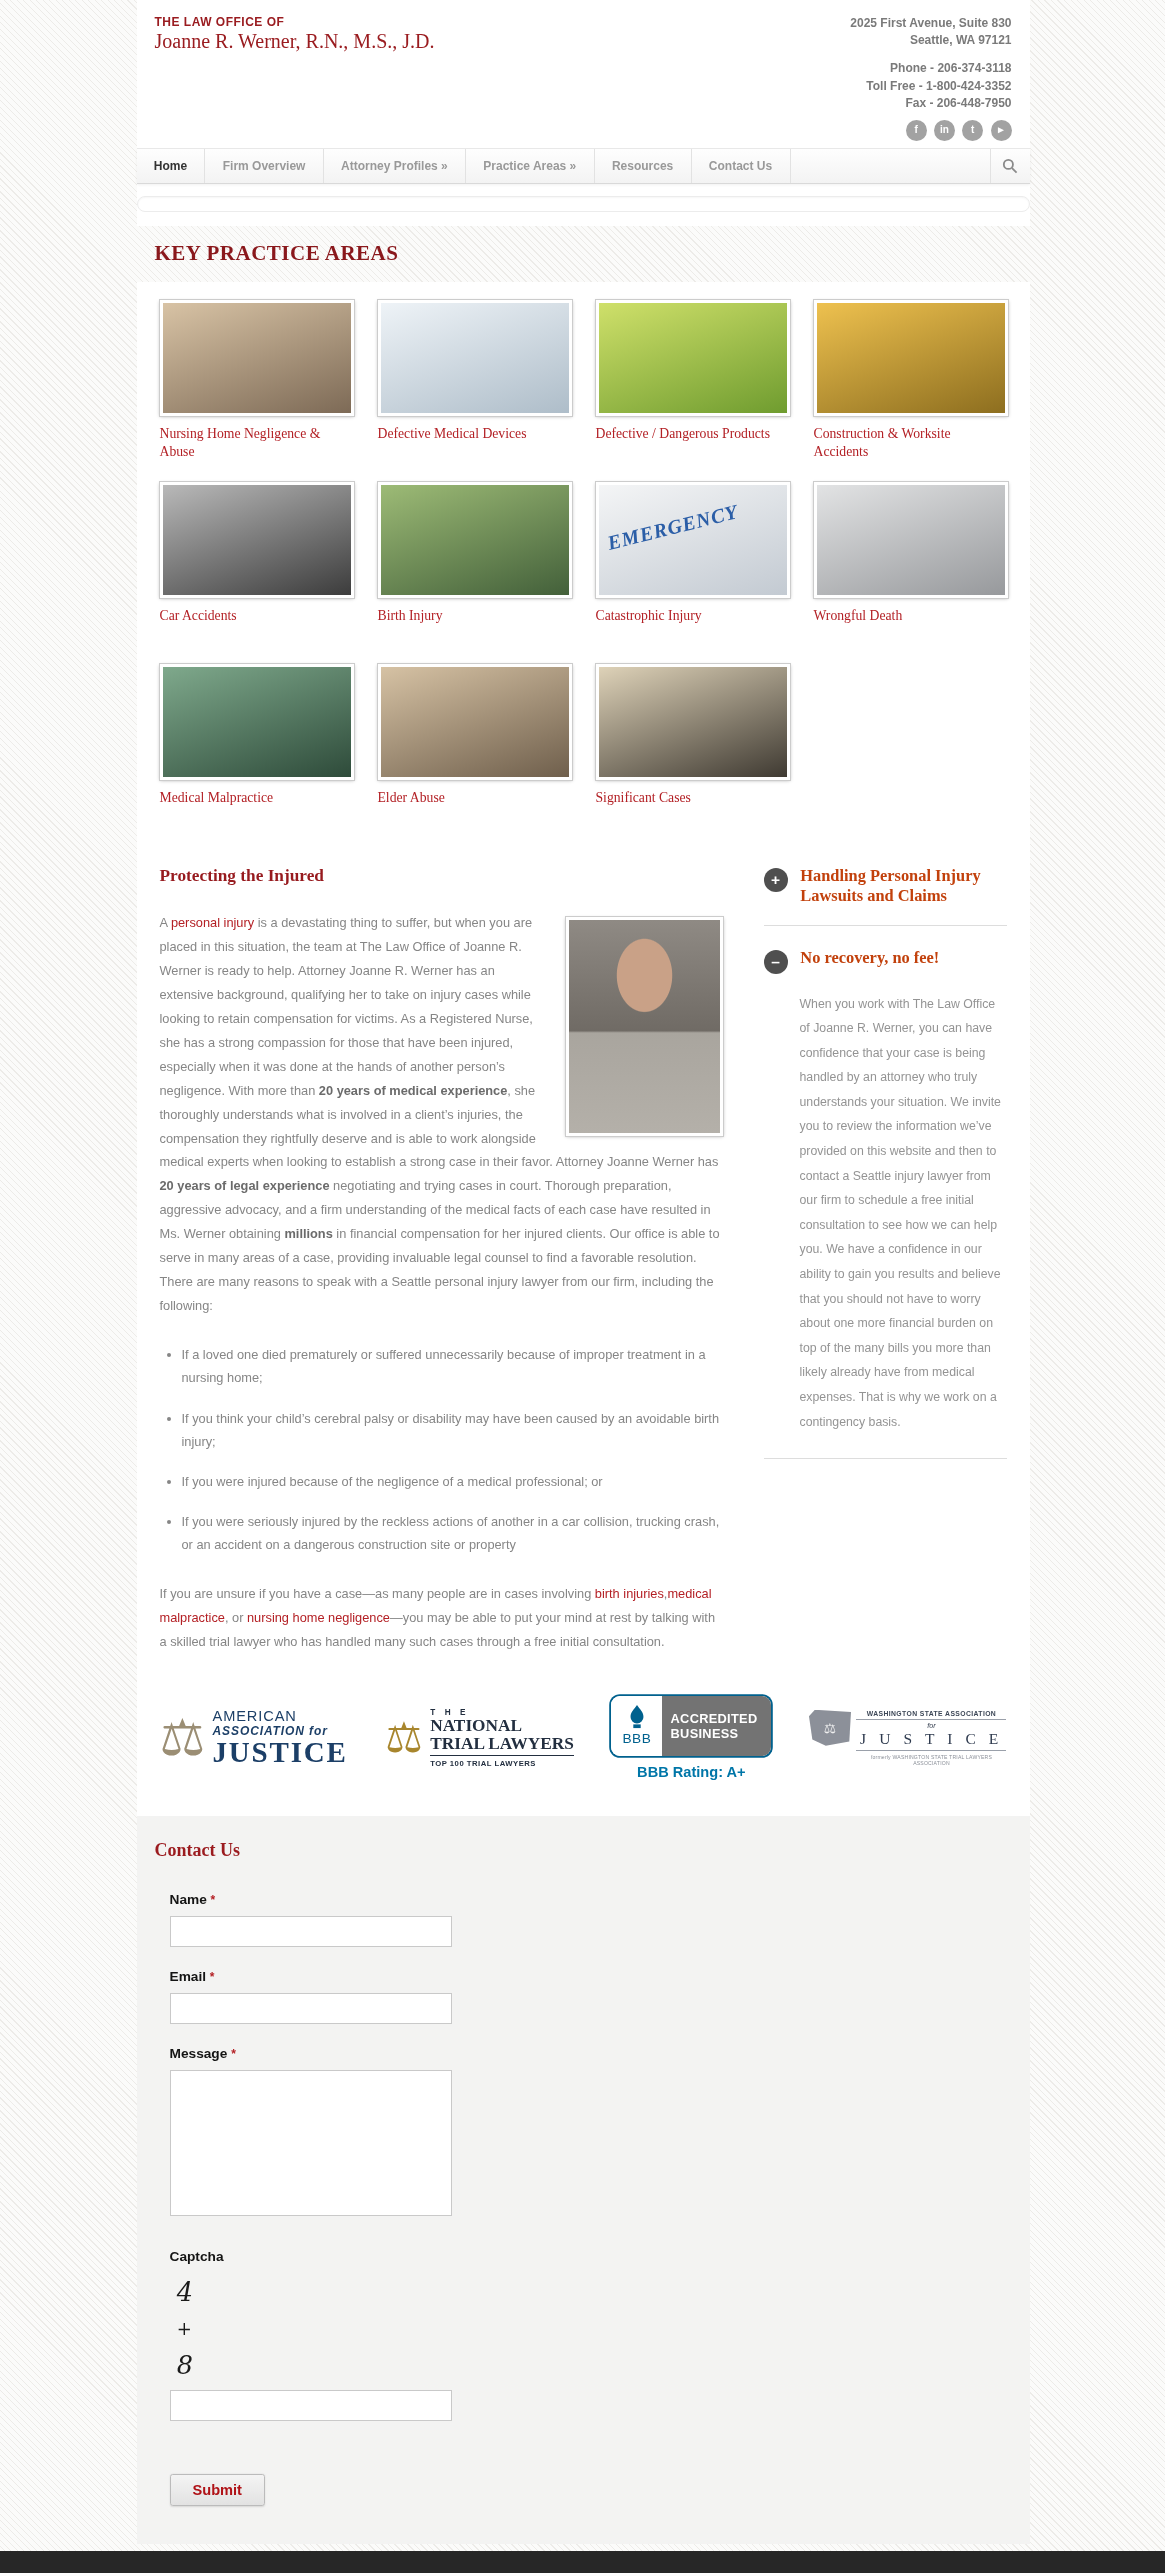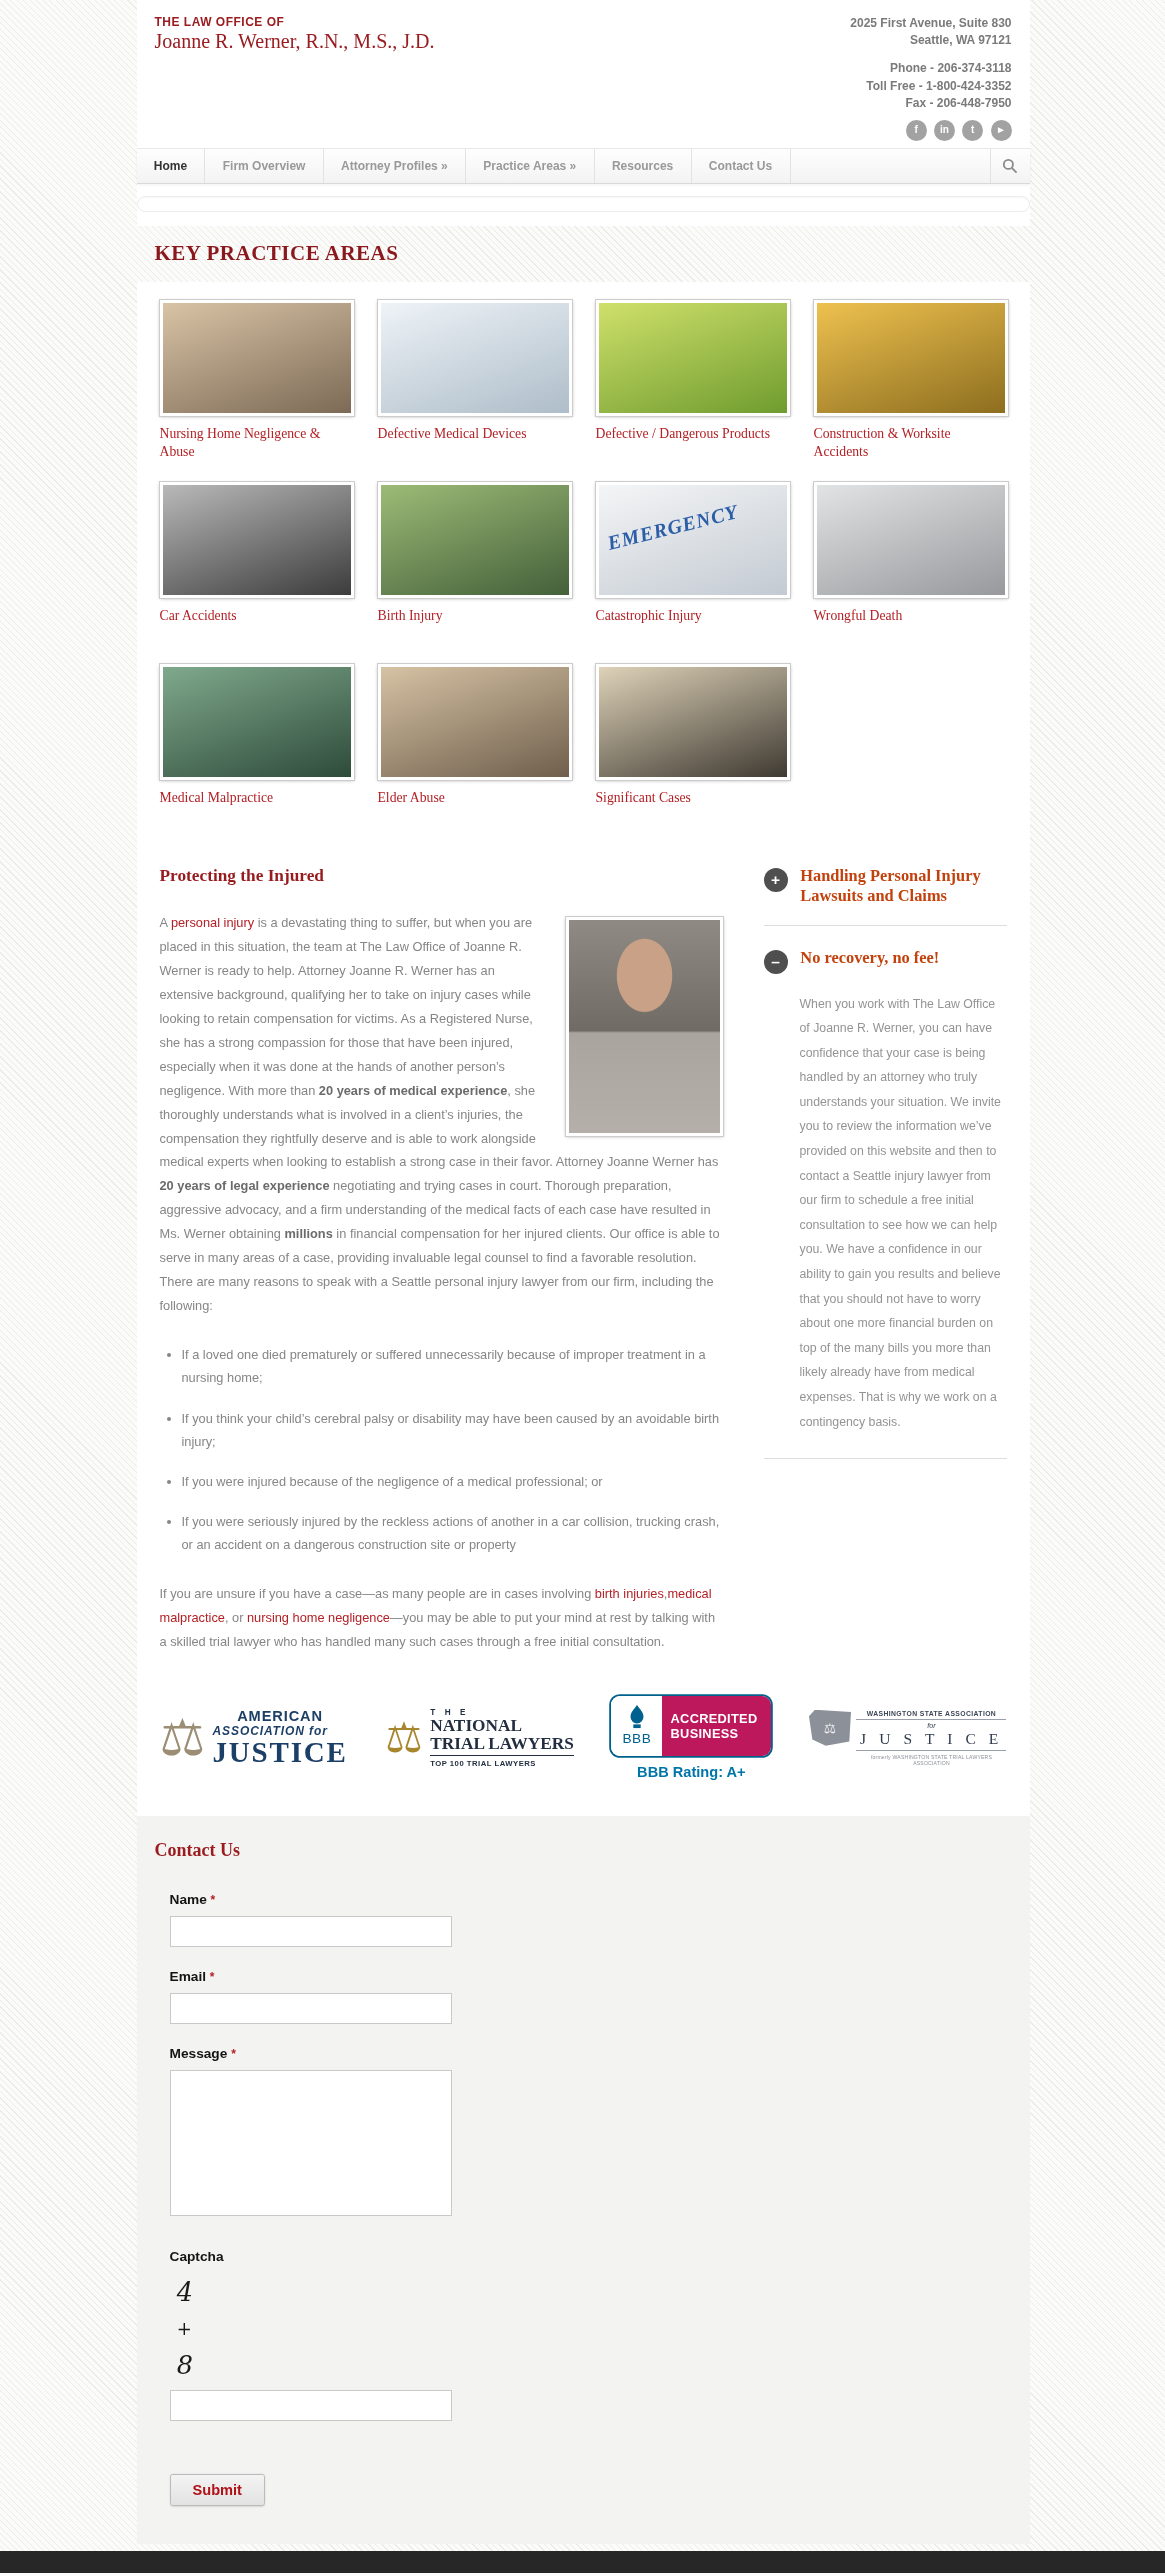--- a/index.html
+++ b/index.html
@@ -74,36 +74,36 @@
   .sb-icon { flex:0 0 24px; width:24px; height:24px; border-radius:50%; background:#4f4f4f; color:#fff;
     display:flex; align-items:center; justify-content:center; font-size:15.5px; font-weight:bold; margin-top:1.8px; cursor:pointer; }
   .sb-title { font-family:"Liberation Serif", serif; font-size:16.4px; line-height:1.25; color:#c2410c; font-weight:bold; }
   .sb-divider { border:none; border-top:0.9px solid #ddd; margin:0 0 22px 0; }
   .sb-body { padding-left:36px; font-size:12.3px; line-height:2.0; color:#949494; padding-bottom:24px; }
 
   
   .badges { display:flex; justify-content:space-between; align-items:center; padding:7.3px 23px 27px 23px; min-height:137px; }
   .badge { display:flex; align-items:center; gap:7.3px; }
   .aaj-scales { font-size:51px; color:#9b8e74; line-height:1; font-family:"DejaVu Sans", sans-serif; }
-  .aaj-l1 { font-size:14.6px; color:#1c3f67; letter-spacing:0.9px; font-weight:bold;text-align:center; }
+  .aaj-l1 { font-size:14.6px; color:#1c3f67; letter-spacing:0.9px; font-weight:normal; }
   .aaj-l2 { font-size:12px; color:#1c3f67; letter-spacing:0.9px; font-weight:bold; font-style:italic; }
   .aaj-l3 { font-family:"Liberation Serif", serif; font-size:29px; color:#1c3f67; letter-spacing:1.8px; font-weight:bold; line-height:1; }
 
   .ntl-figure { font-size:42px; color:#a8862d; line-height:1; font-family:"DejaVu Sans", sans-serif; }
   .ntl-the { font-size:8.2px; letter-spacing:3.6px; color:#232f40; font-weight:bold; }
   .ntl-l1 { font-family:"Liberation Serif", serif; font-size:17.3px; color:#232f40; line-height:1.05; font-weight:bold; }
   .ntl-l2 { font-family:"Liberation Serif", serif; font-size:17.3px; color:#232f40; line-height:1.05; font-weight:bold;
     border-bottom:0.9px solid #232f40; padding-bottom:1.8px; }
   .ntl-sub { font-size:7.7px; color:#232f40; font-weight:bold; letter-spacing:0.5px; margin-top:2.7px; }
 
   .bbb-wrap { display:flex; flex-direction:column; align-items:center; }
   .bbb-box { display:flex; width:160px; height:60px; border-radius:9px; overflow:hidden; box-shadow:0 0 0 1.8px #00618e; }
   .bbb-left { width:51px; background:#fff; display:flex; flex-direction:column; align-items:center; justify-content:center; }
   .bbb-letters { color:#00618e; font-weight:normal; font-size:13.7px; letter-spacing:0.5px; margin-top:1.8px; }
-  .bbb-right { flex:1; background:#be185d; color:#fff; display:flex; flex-direction:column; justify-content:center; padding-left:8.2px; }
+  .bbb-right { flex:1; background:#737373; color:#fff; display:flex; flex-direction:column; justify-content:center; padding-left:8.2px; }
   .bbb-r1 { font-size:12.8px; font-weight:bold; letter-spacing:0.3px; }
   .bbb-rating { margin-top:8.2px; color:#0076a8; font-size:14.6px; font-weight:bold; }
 
   .wsaj { display:flex; align-items:flex-start; gap:5.5px; }
   .wsaj-state { width:42px; height:36px; background:#8c9099; clip-path:polygon(0 18%, 14% 0, 100% 6%, 96% 88%, 40% 100%, 8% 82%); 
     display:flex; align-items:center; justify-content:center; color:#f0f0f0; font-size:13.7px; }
   .wsaj-text { width:150px; text-align:center; }
   .wsaj-l1 { font-size:6.8px; color:#3c4656; font-weight:bold; letter-spacing:0.4px; border-bottom:0.9px solid #9aa0aa; padding-bottom:1.8px; }
   .wsaj-for { font-size:7.3px; color:#3c4656; font-style:italic; margin:0.9px 0; }
   .wsaj-just { font-family:"Liberation Serif", serif; font-size:15.5px; letter-spacing:4.6px; color:#2e3a4e; border-bottom:0.9px solid #9aa0aa; padding-bottom:1.8px; }

